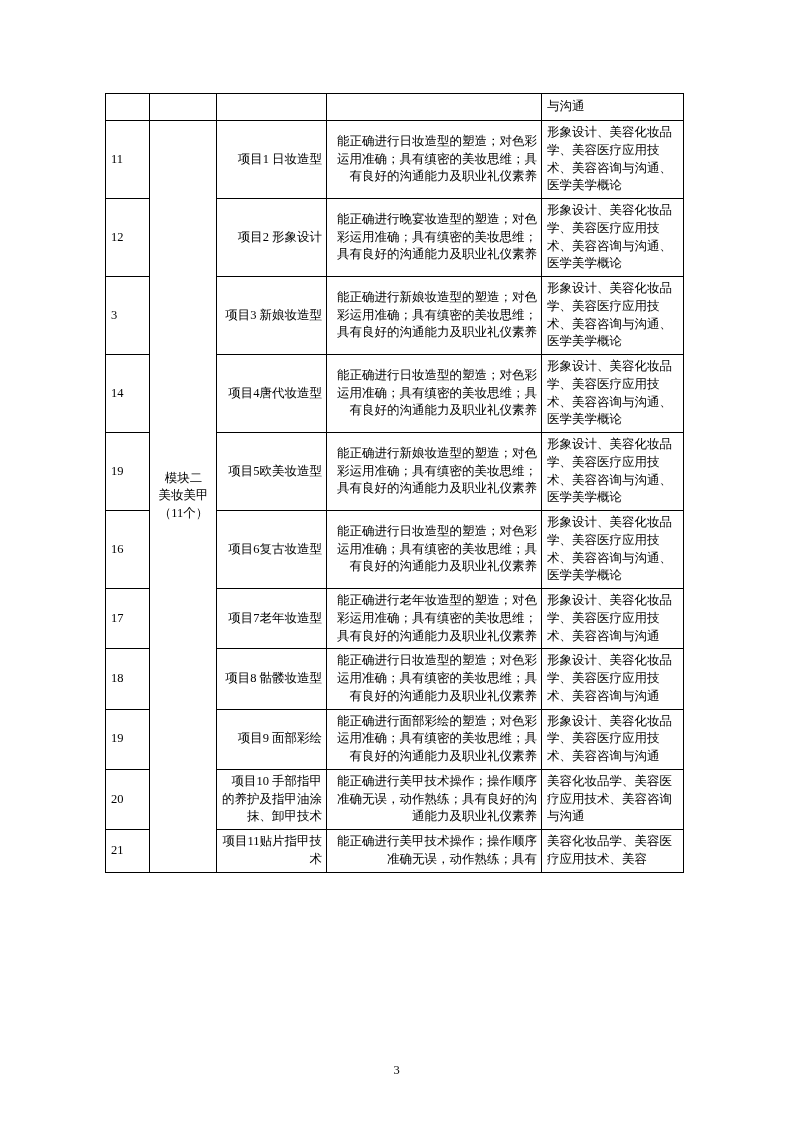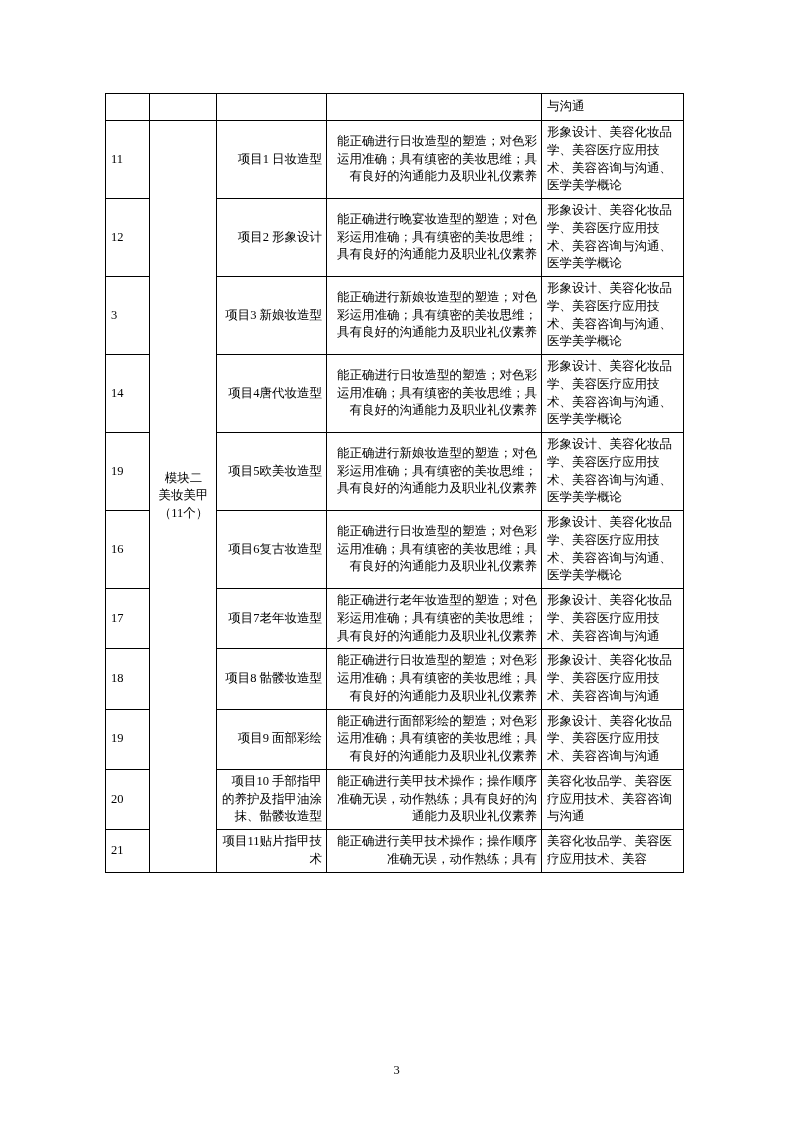--- a/index.html
+++ b/index.html
@@ -165,21 +165,21 @@
 
         <tr>
           <td class="num">19</td>
           <td class="project">项目9  面部彩绘</td>
           <td class="skill">能正确进行面部彩绘的塑造；对色彩运用准确；具有缜密的美妆思维；具有良好的沟通能力及职业礼仪素养</td>
           <td class="course">形象设计、美容化妆品学、美容医疗应用技术、美容咨询与沟通</td>
         </tr>
 
         <tr>
           <td class="num">20</td>
-          <td class="project">项目10  手部指甲的养护及指甲油涂抹、骷髅妆造型</td>
+          <td class="project">项目10  手部指甲的养护及指甲油涂抹、卸甲技术</td>
           <td class="skill">能正确进行美甲技术操作；操作顺序准确无误，动作熟练；具有良好的沟通能力及职业礼仪素养</td>
           <td class="course">美容化妆品学、美容医疗应用技术、美容咨询与沟通</td>
         </tr>
 
         <tr>
           <td class="num">21</td>
           <td class="project">项目11贴片指甲技术</td>
           <td class="skill">能正确进行美甲技术操作；操作顺序准确无误，动作熟练；具有</td>
           <td class="course">美容化妆品学、美容医疗应用技术、美容</td>
         </tr>

